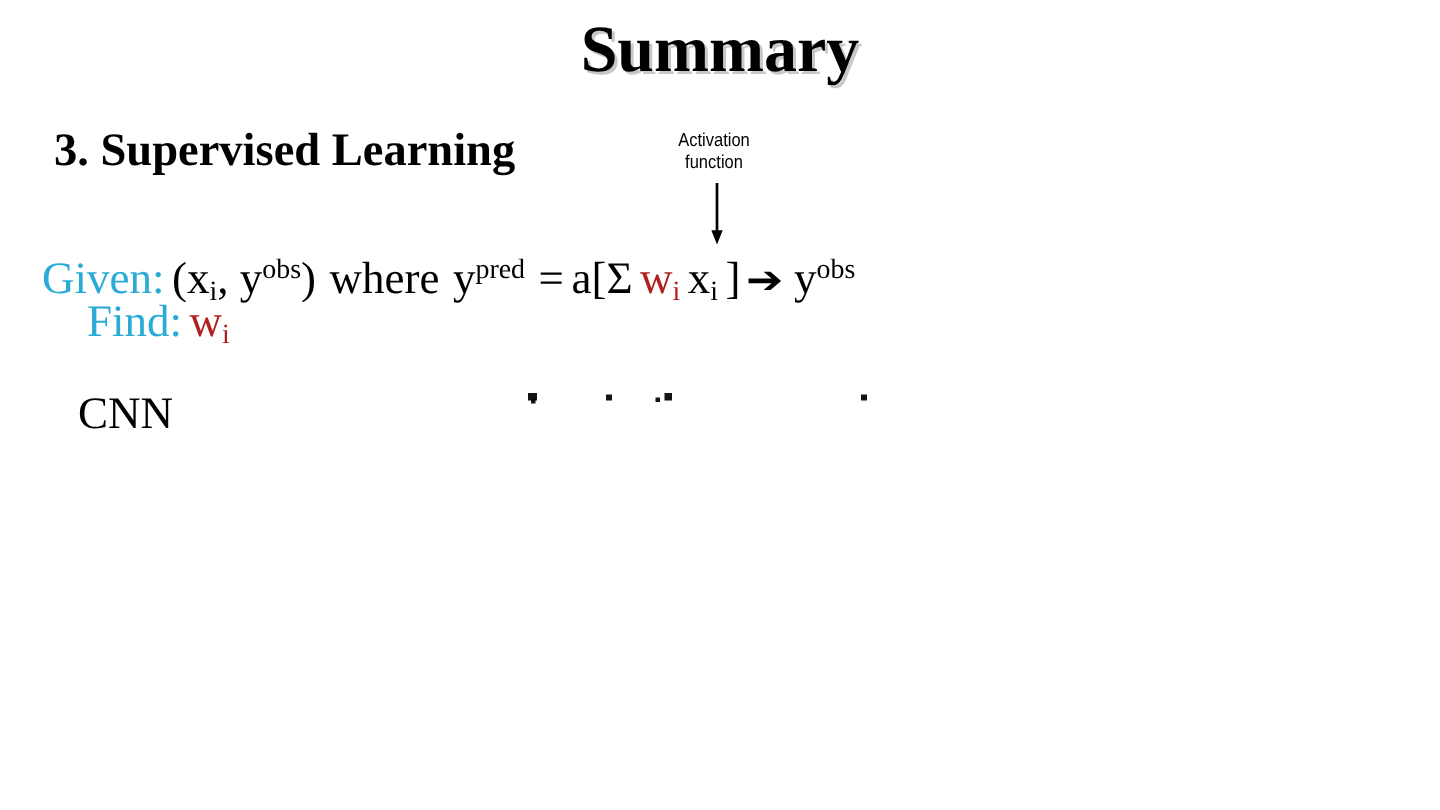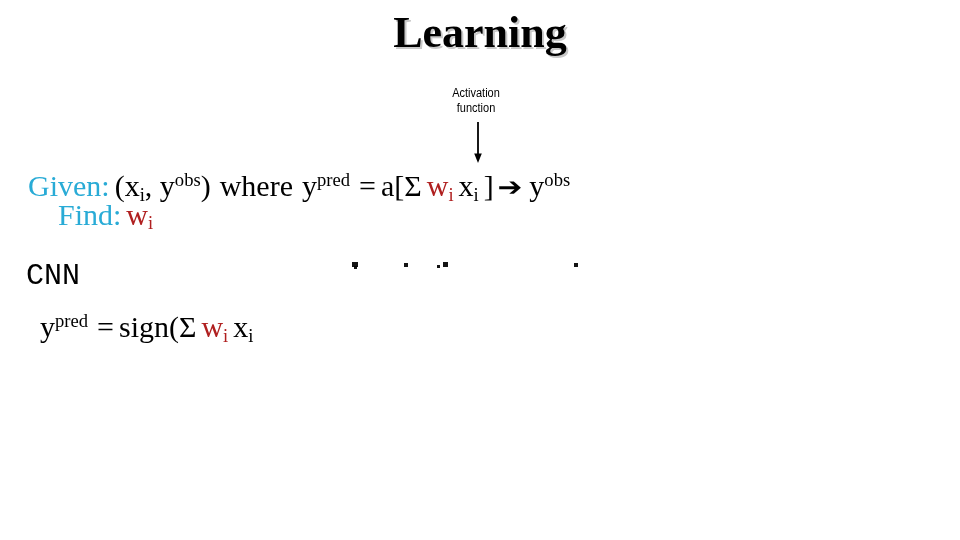--- a/index.html
+++ b/index.html
@@ -86,23 +86,23 @@
   }
   #find-line {
     left: 58px;
     top: 197px;
     text-align: center;
   }
 
   
   #cnn-label {
     position: absolute;
-    left: 26px;
+    left: 52px;
     top: 258px;
-    font-family: Liberation Mono, monospace;
+    font-family: Liberation Serif, serif;
     font-size: 30px;
     line-height: 36px;
     color: #000000;
     white-space: nowrap;
   }
   #cnn-formula {
     position: absolute;
     left: 40px;
     top: 303px;
     font-family: "Liberation Serif", serif;
@@ -143,22 +143,23 @@
     position: absolute;
     background: #000000;
     opacity: 0.92;
   }
 </style>
 </head>
 <body>
 
 <div id="slide">
 
-  <div id="slide-title">Learning</div>
+  <div id="slide-title">Summary</div>
 
+  <div id="section-heading">3. Supervised Learning</div>
 
   <div id="activation-callout">
     <div>Activation</div>
     <div>function</div>
   </div>
 
   <svg id="activation-arrow" viewBox="0 0 20 42">
     <line x1="10" y1="0" x2="10" y2="33" stroke="#000000" stroke-width="1.8"></line>
     <polygon points="10,41 6.2,31.5 13.8,31.5" fill="#000000"></polygon>
   </svg>
@@ -166,23 +167,20 @@
   <div class="formula-line" id="given-line">
     <span class="lbl-cyan">Given:</span><span class="sp-sm"></span><span>(x</span><span class="sub">i</span><span>, y</span><span class="sup">obs</span><span>)</span><span class="sp-md"></span><span>where</span><span class="sp-md"></span><span>y</span><span class="sup">pred</span><span class="sp-md"></span><span>=</span><span class="sp-sm"></span><span>a[</span><span class="sigma">Σ</span><span class="sp-sm"></span><span class="var-red">w</span><span class="var-red sub">i</span><span class="sp-sm"></span><span>x</span><span class="sub">i</span><span class="sp-sm"></span><span>]</span><span class="sp-sm"></span><span class="bigarrow">➔</span><span class="sp-md"></span><span>y</span><span class="sup">obs</span>
   </div>
 
   <div class="formula-line" id="find-line">
     <span class="lbl-cyan">Find:</span><span class="sp-sm"></span><span class="var-red">w</span><span class="var-red sub">i</span>
   </div>
 
   <div id="cnn-label">CNN</div>
 
-  <div id="cnn-formula">
-    <span>y</span><span class="sup">pred</span><span class="sp-md"></span><span>=</span><span class="sp-sm"></span><span>sign(</span><span class="sigma">Σ</span><span class="sp-sm"></span><span class="var-red">w</span><span class="var-red sub">i</span><span class="sp-sm"></span><span>x</span><span class="sub">i</span>
-  </div>
 
   <div class="artifact" style="left:352px; top:262px; width:6px; height:5px;"></div>
   <div class="artifact" style="left:354px; top:266px; width:3px; height:3px;"></div>
   <div class="artifact" style="left:404px; top:263px; width:4px; height:4px;"></div>
   <div class="artifact" style="left:437px; top:265px; width:3px; height:3px;"></div>
   <div class="artifact" style="left:443px; top:262px; width:5px; height:5px;"></div>
   <div class="artifact" style="left:574px; top:263px; width:4px; height:4px;"></div>
 
 </div>
 

